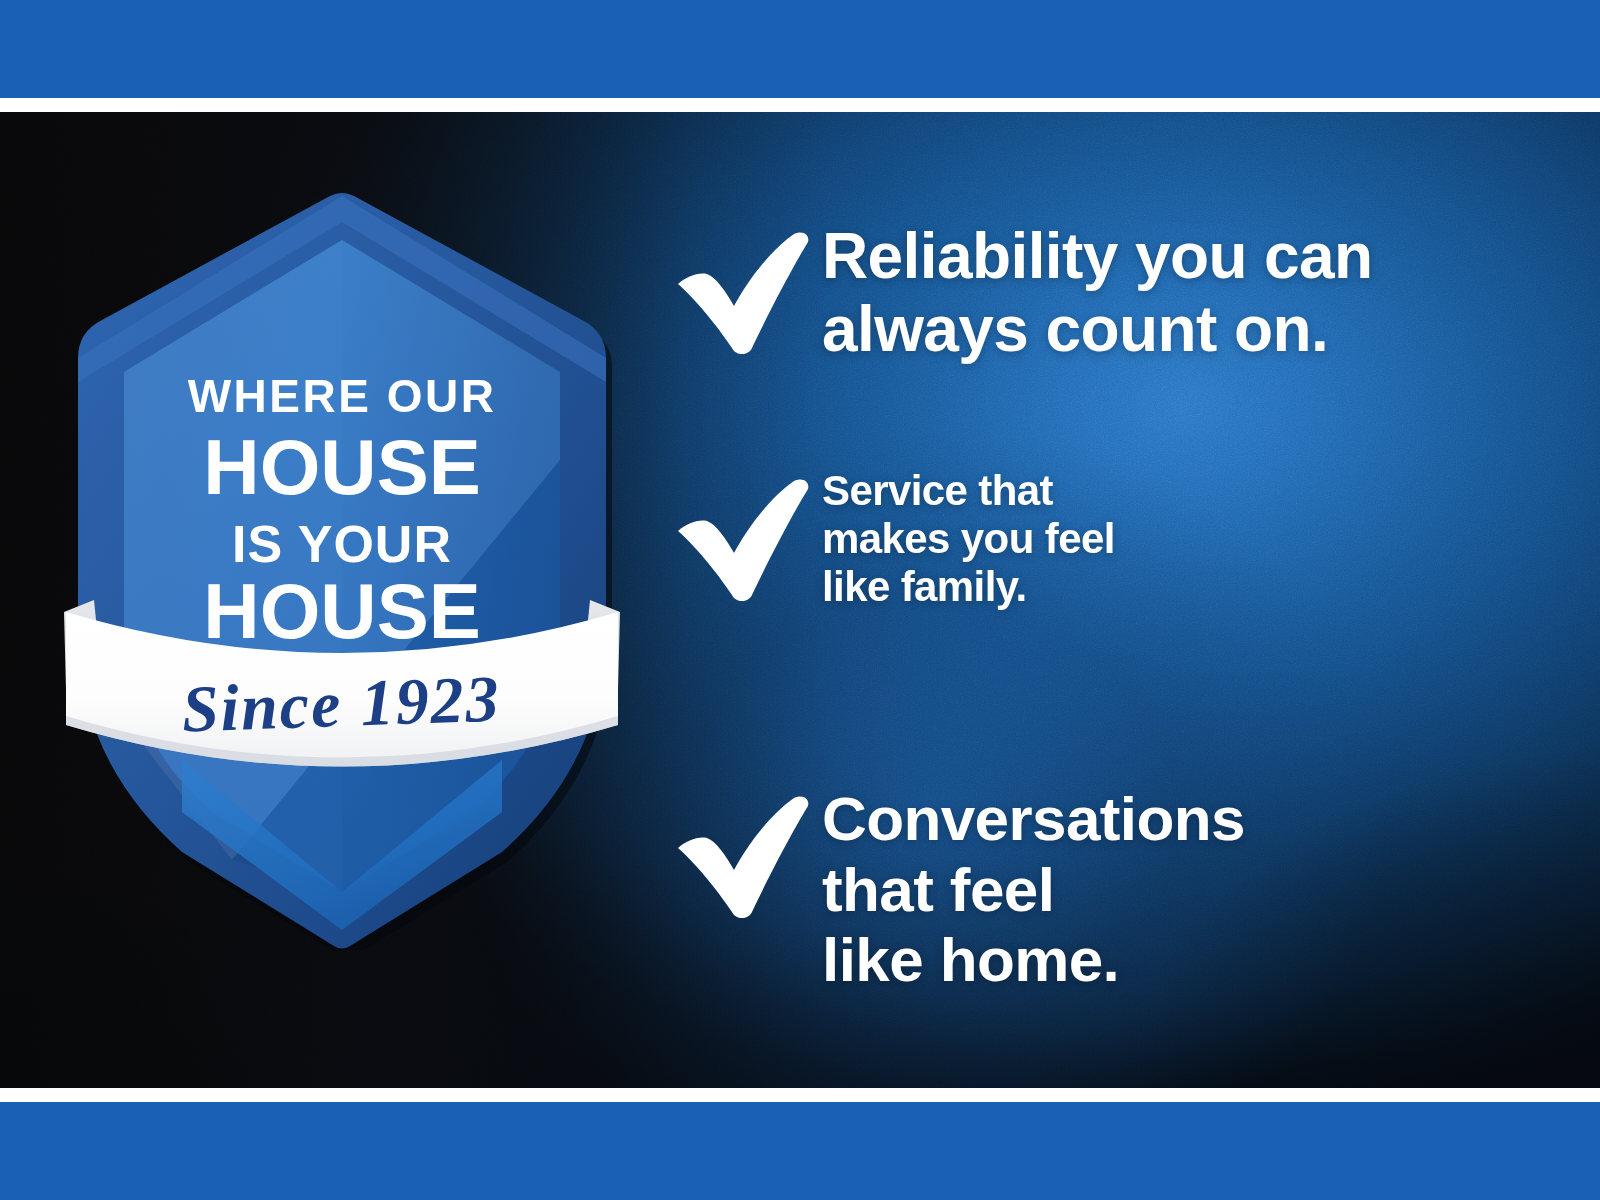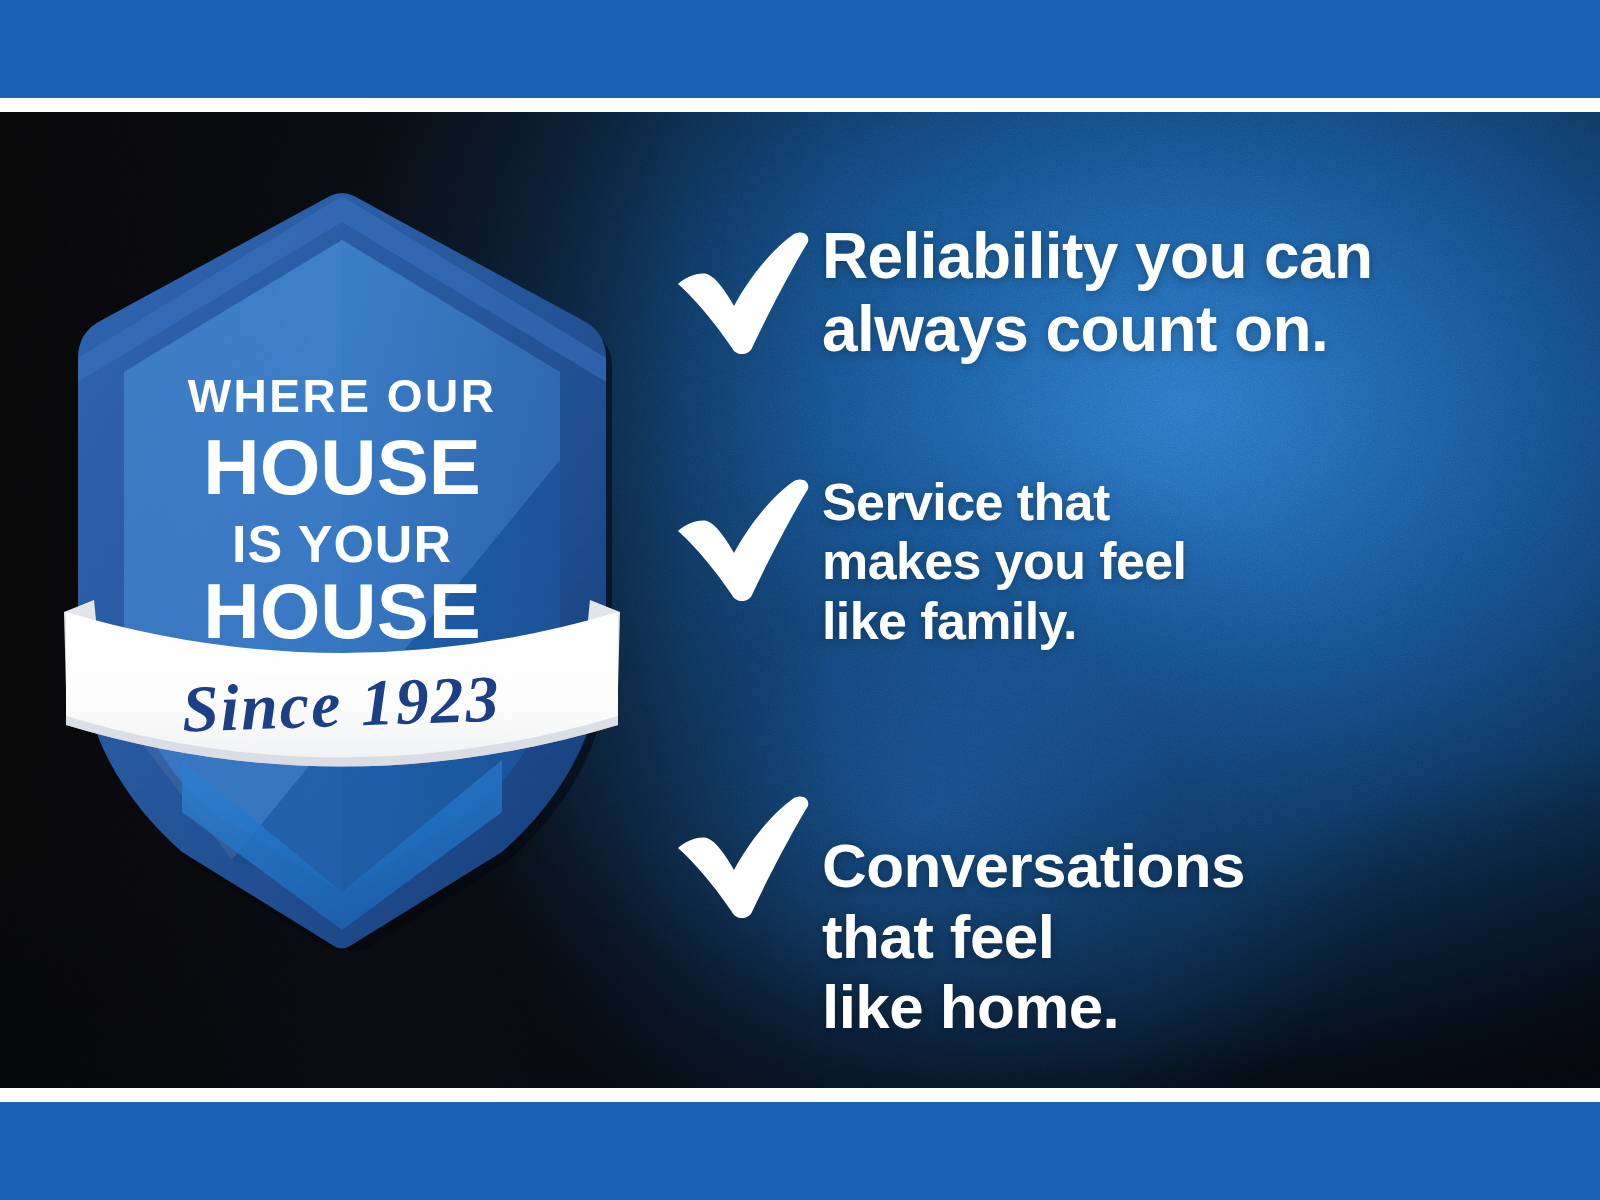--- a/index.html
+++ b/index.html
@@ -173,22 +173,22 @@
     color: #ffffff;
     font-family: "Liberation Sans", sans-serif;
     font-weight: bold;
     font-size: 62px;
     line-height: 1.14;
     letter-spacing: -0.6px;
     white-space: pre-line;
     text-shadow: 0 2px 10px rgba(0,0,0,0.28);
   }
   .bullet-1 .bullet-text { font-size: 64px; }
-  .bullet-2 .bullet-text { font-size: 52px; margin-top: 6px; }
-  .bullet-3 .bullet-text { font-size: 62px; margin-top: 47px; }
+  .bullet-2 .bullet-text { font-size: 42px; }
+  .bullet-3 .bullet-text { font-size: 62px; }
 </style>
 </head>
 <body>
 
 <div id="canvas">
 
   <div class="band band-top"></div>
   <div class="hairline hairline-top"></div>
 
   <div id="stage">

